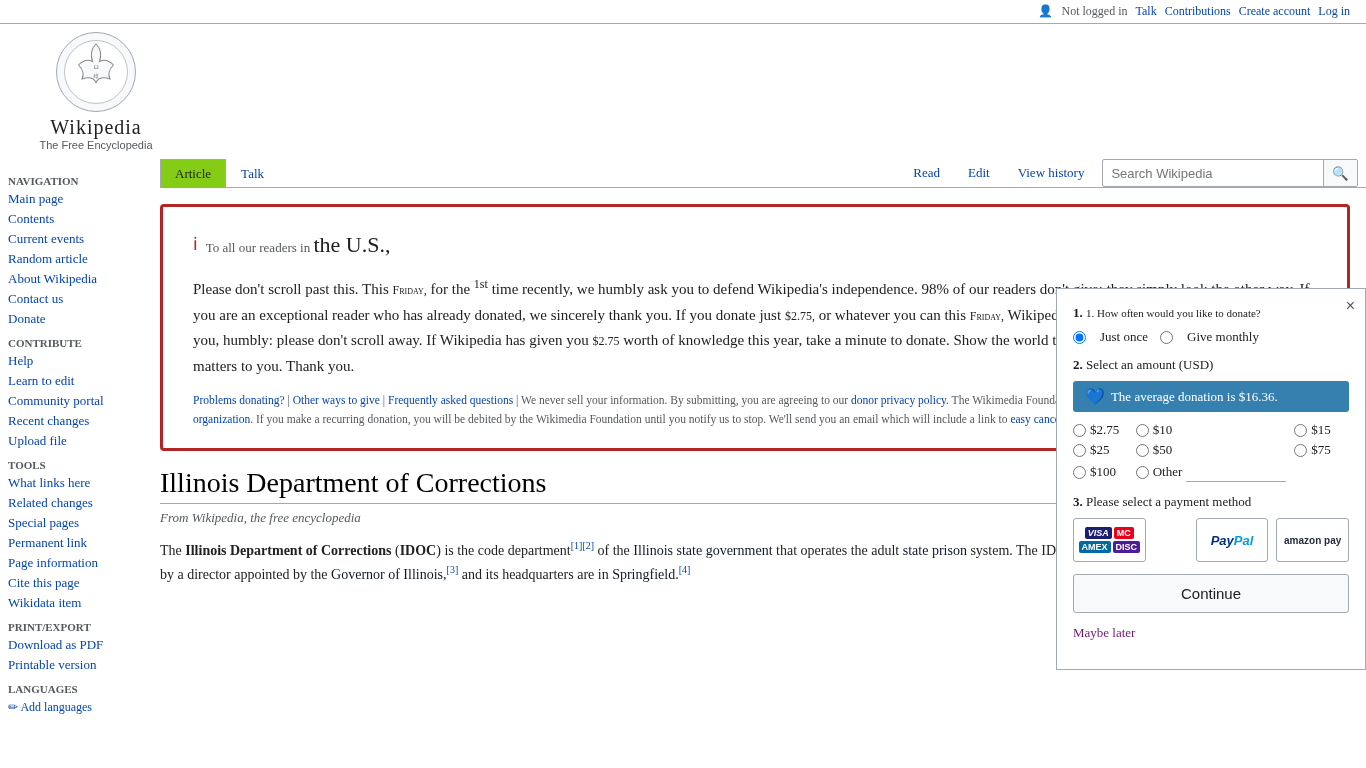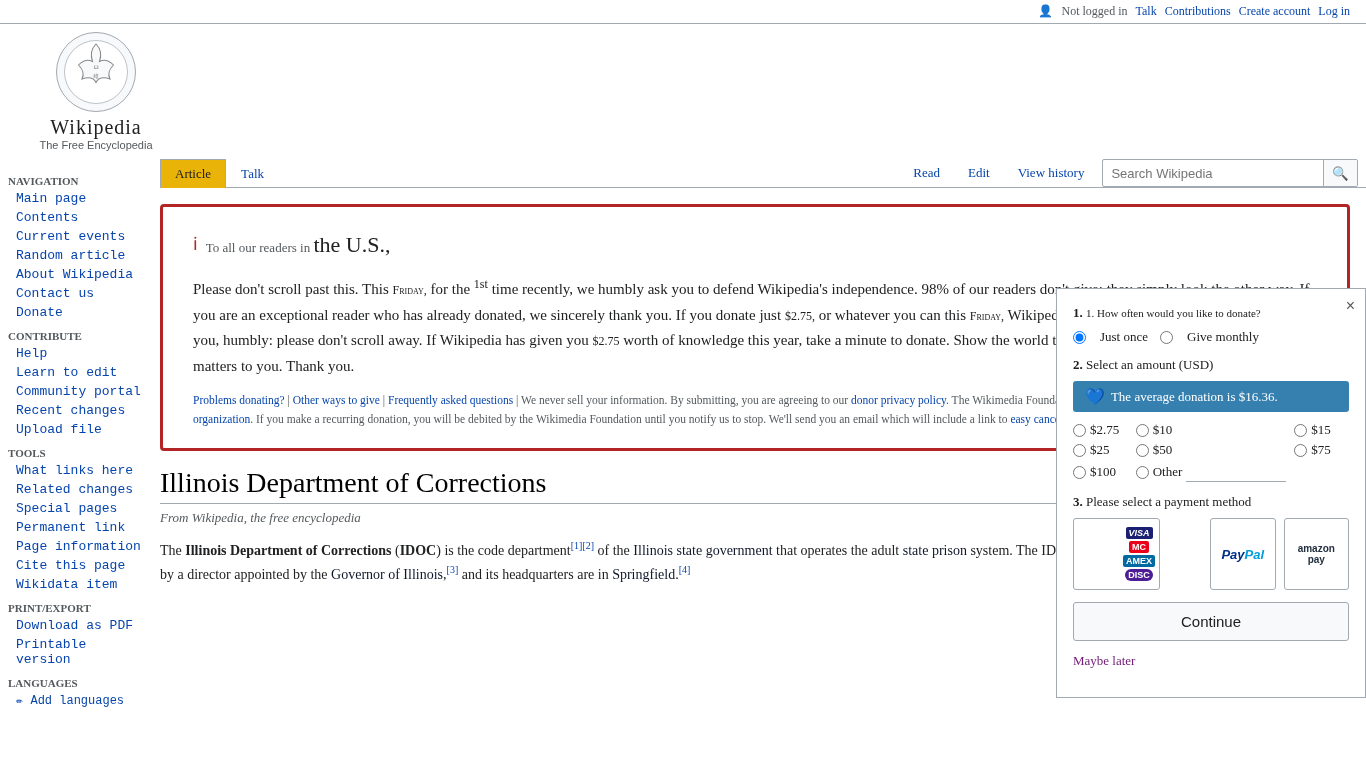--- a/index.html
+++ b/index.html
@@ -62,22 +62,21 @@
       font-size: 13px;
     }
     .sidebar-section-title {
       font-size: 11px;
       font-weight: bold;
       color: #54595d;
       padding: 8px 8px 2px 8px;
       text-transform: uppercase;
     }
     .sidebar-item {
-      padding: 2px 16px;
-      font-family: Liberation Mono, monospace;
+      padding: 2px 8px;
     }
     .sidebar-item a {
       color: #0645ad;
       text-decoration: none;
       font-size: 13px;
     }
     
     
     #main-content {
       flex: 1;
@@ -96,21 +95,21 @@
       padding: 6px 14px;
       font-size: 13px;
       color: #0645ad;
       cursor: pointer;
       border: 1px solid transparent;
       border-bottom: none;
       margin-bottom: -1px;
       text-decoration: none;
     }
     .tab.active {
-      background: #eab308;
+      background: #84cc16;
       border-color: #a2a9b1;
       border-bottom-color: #fff;
       color: #202122;
       font-weight: normal;
     }
     
     #tabs-right {
       margin-left: auto;
       display: flex;
       align-items: center;
@@ -296,25 +295,25 @@
       font-weight: bold;
       display: flex;
       align-items: center;
       justify-content: center;
     }
     .payment-btn.card { background: #fff; }
     .payment-btn.paypal { color: #003087; font-size: 13px; font-style: italic; font-weight: bold; margin-left: 42px; }
     .payment-btn.amazon { background: #fff; color: #232f3e; font-size: 11px; }
     
     .card-logos { display: flex; flex-wrap: wrap; gap: 2px; align-items: center; justify-content: center; }
-    .card-logo { font-size: 9px; padding: 1px 3px; border-radius: 2px; font-weight: bold; margin-left: 45px; }
+    .card-logo { font-size: 9px; padding: 1px 3px; border-radius: 2px; font-weight: bold; }
     .visa-logo { background: #1a1f71; color: #fff; font-style: italic; }
     .mc-logo { background: #eb001b; color: #fff; }
     .amex-logo { background: #0369a1; color: #fff; }
-    .disc-logo { background: #4c1d95; color: #fff; border-radius: 6px; }
+    .disc-logo { background: #4c1d95; color: #fff; }
     
     #continue-btn {
       width: 100%;
       background: #f8f9fa;
       border: 1px solid #a2a9b1;
       border-radius: 3px;
       padding: 10px;
       cursor: pointer;
       font-size: 15px;
       color: #202122;

